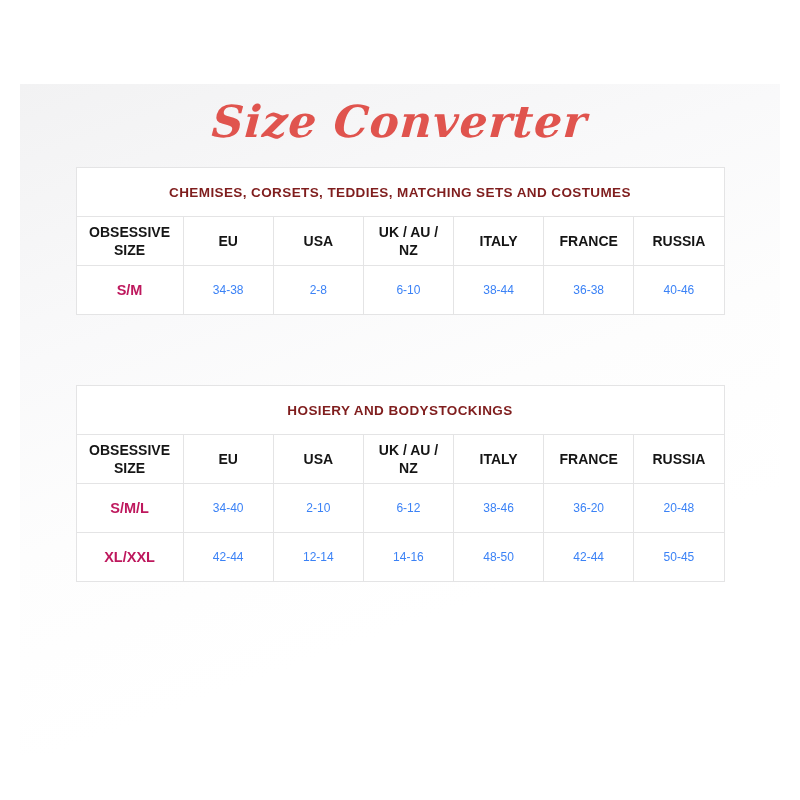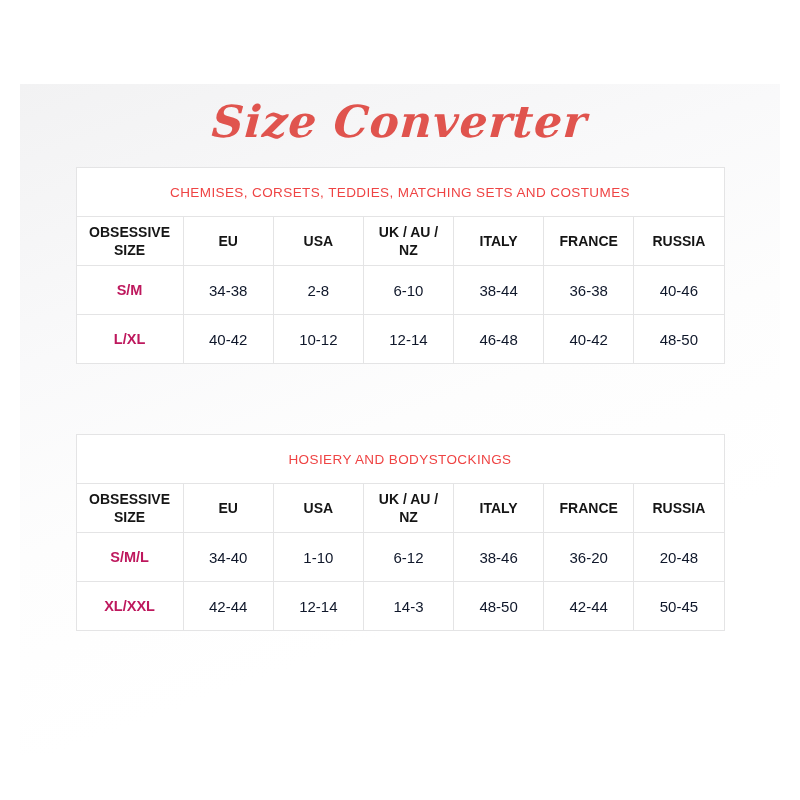--- a/index.html
+++ b/index.html
@@ -46,40 +46,40 @@
   .size-table col.c-val   { width: 90px; }
   .size-table td, .size-table th {
     border: 1px solid #e4e4e5;
     text-align: center;
     vertical-align: middle;
     height: 49px;
     padding: 2px 6px;
     box-sizing: border-box;
   }
   .table-title-cell {
-    color: #ef4444;
-    font-weight: normal;
+    color: #7f1d1d;
+    font-weight: bold;
     font-size: 13.5px;
     letter-spacing: 0.4px;
   }
   .col-header {
     color: #151515;
     font-weight: bold;
     font-size: 14px;
     line-height: 1.3;
   }
   .row-label {
     color: #be185d;
     font-weight: bold;
     font-size: 14.5px;
   }
   .data-cell {
-    color: #0f172a;
+    color: #3b82f6;
     font-weight: normal;
-    font-size: 15px;
+    font-size: 12px;
   }
 </style>
 </head>
 <body>
 
 <div class="page">
   <div class="content-panel">
 
     <h1 class="page-title">Size Converter</h1>
 
@@ -108,29 +108,20 @@
         </tr>
         <tr>
           <td class="row-label">S/M</td>
           <td class="data-cell">34-38</td>
           <td class="data-cell">2-8</td>
           <td class="data-cell">6-10</td>
           <td class="data-cell">38-44</td>
           <td class="data-cell">36-38</td>
           <td class="data-cell">40-46</td>
         </tr>
-        <tr>
-          <td class="row-label">L/XL</td>
-          <td class="data-cell">40-42</td>
-          <td class="data-cell">10-12</td>
-          <td class="data-cell">12-14</td>
-          <td class="data-cell">46-48</td>
-          <td class="data-cell">40-42</td>
-          <td class="data-cell">48-50</td>
-        </tr>
       </tbody>
     </table>
 
     <table class="size-table second">
       <colgroup>
         <col class="c-label">
           <col class="c-val">
           <col class="c-val">
           <col class="c-val">
           <col class="c-val">
@@ -146,31 +137,31 @@
           <th class="col-header">EU</th>
           <th class="col-header">USA</th>
           <th class="col-header">UK / AU / NZ</th>
           <th class="col-header">ITALY</th>
           <th class="col-header">FRANCE</th>
           <th class="col-header">RUSSIA</th>
         </tr>
         <tr>
           <td class="row-label">S/M/L</td>
           <td class="data-cell">34-40</td>
-          <td class="data-cell">1-10</td>
+          <td class="data-cell">2-10</td>
           <td class="data-cell">6-12</td>
           <td class="data-cell">38-46</td>
           <td class="data-cell">36-20</td>
           <td class="data-cell">20-48</td>
         </tr>
         <tr>
           <td class="row-label">XL/XXL</td>
           <td class="data-cell">42-44</td>
           <td class="data-cell">12-14</td>
-          <td class="data-cell">14-3</td>
+          <td class="data-cell">14-16</td>
           <td class="data-cell">48-50</td>
           <td class="data-cell">42-44</td>
           <td class="data-cell">50-45</td>
         </tr>
       </tbody>
     </table>
 
   </div>
 </div>
 

